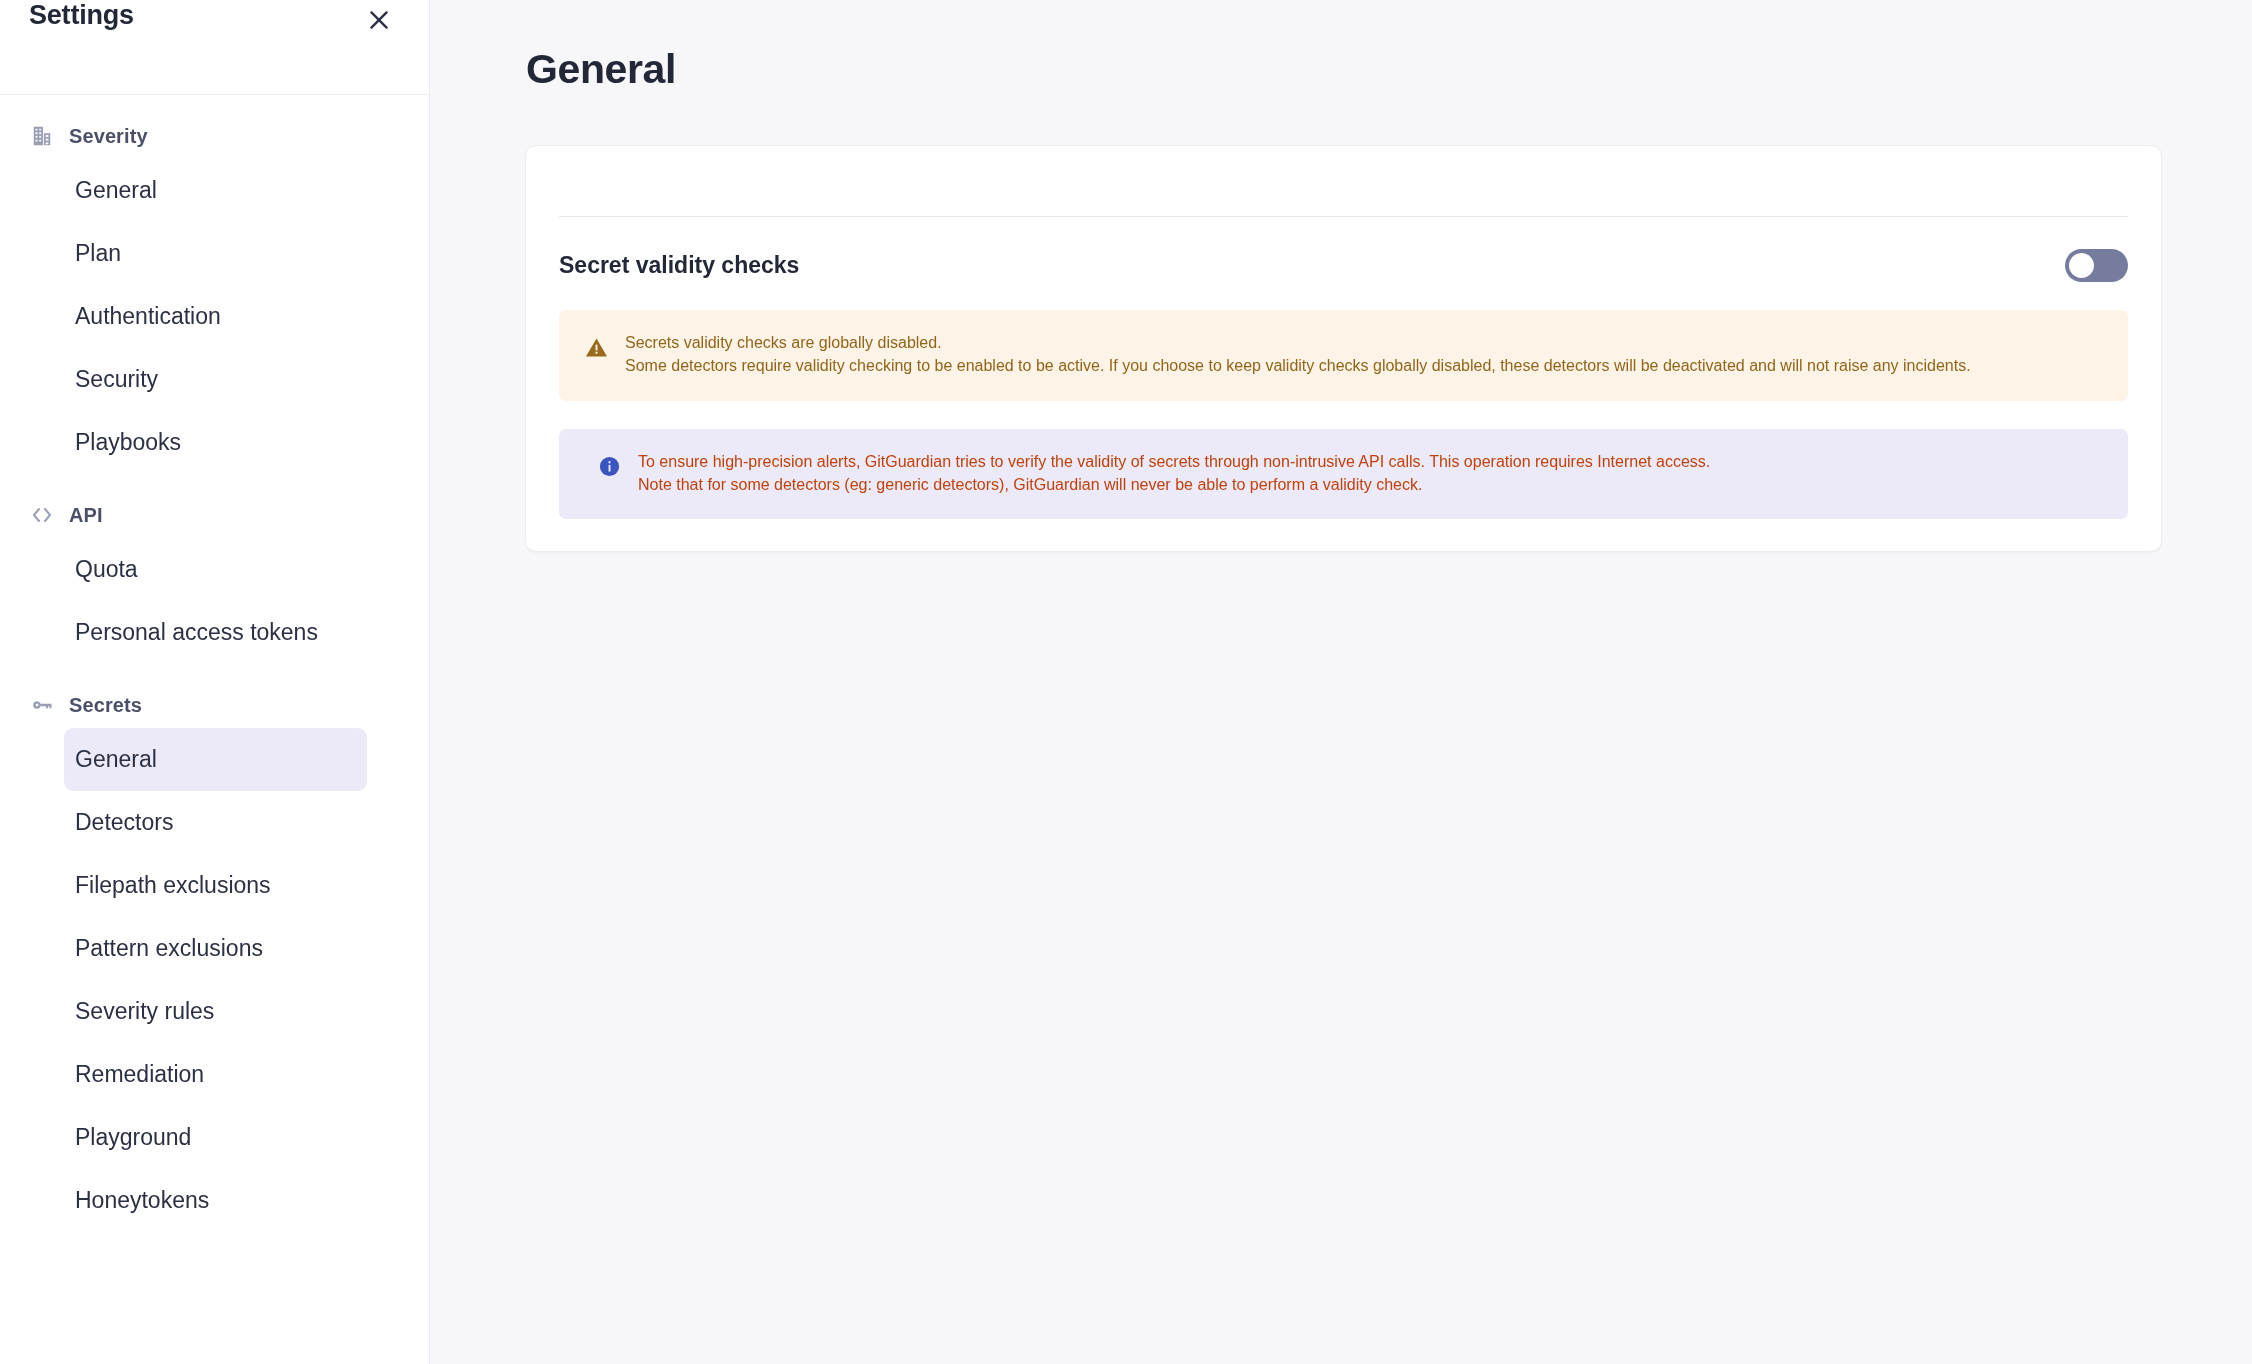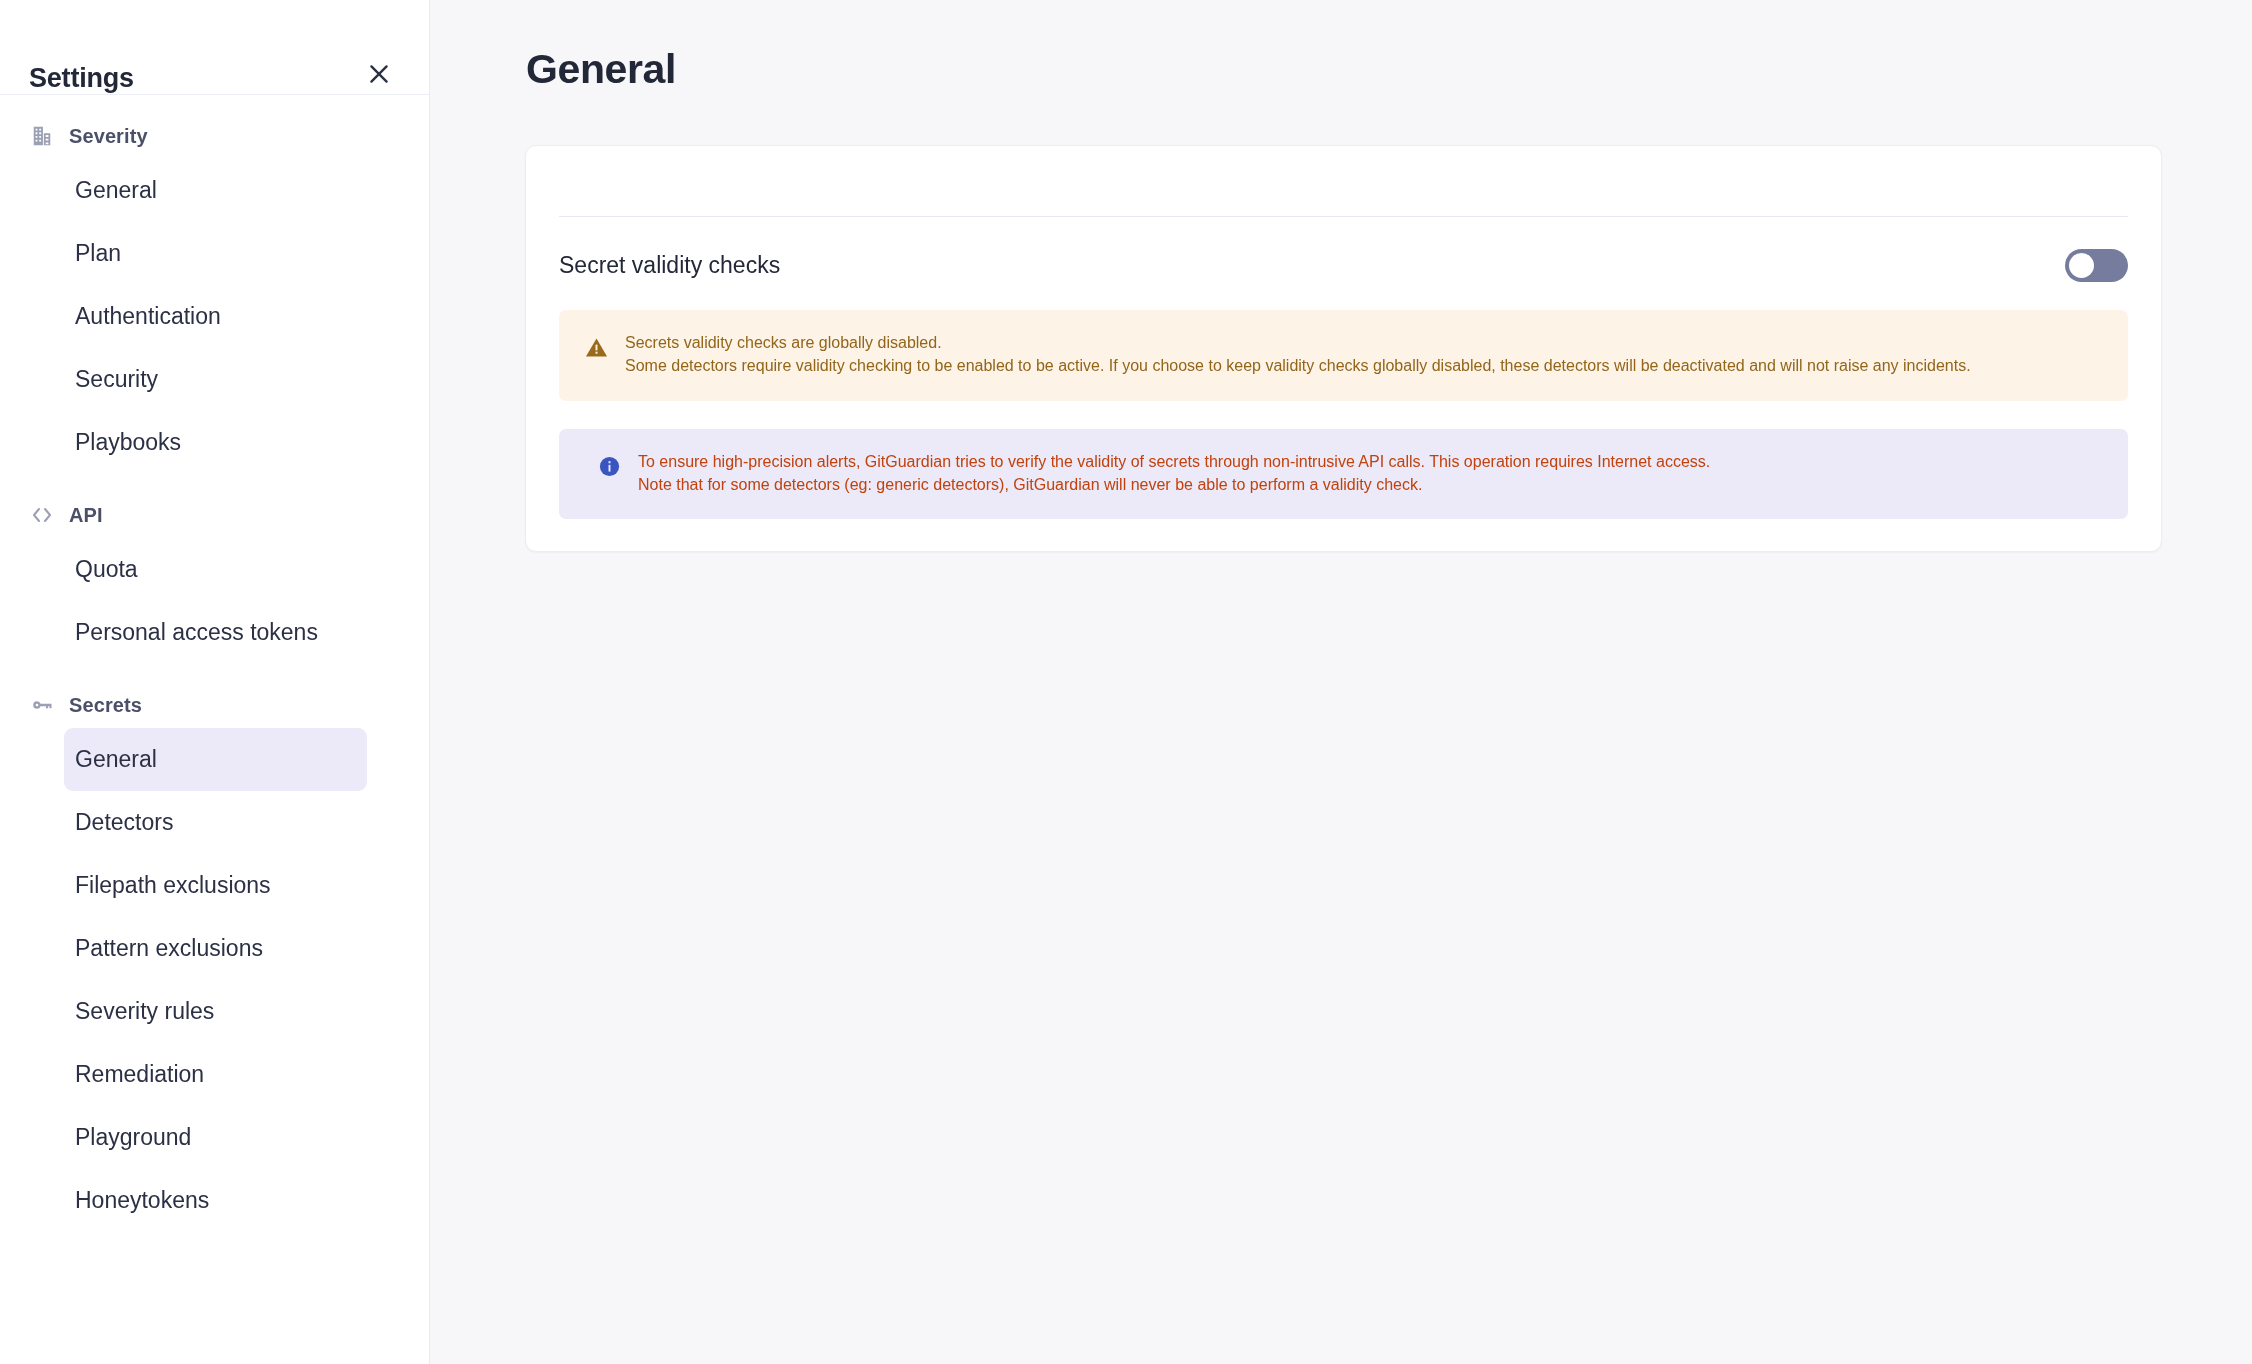--- a/index.html
+++ b/index.html
@@ -29,21 +29,21 @@
     background: #ffffff;
     border-right: 1px solid #e8e9f2;
     position: relative;
     overflow: hidden;
   }
 
   .sidebar-header {
     height: 95px;
     border-bottom: 1px solid #eceef6;
     display: flex;
-    align-items: flex-end;
+    align-items: flex-start;
     justify-content: space-between;
     padding: 0 30px 0 29px;
   }
   .sidebar-title {
     font-size: 27px;
     font-weight: bold;
     color: #232838;
     letter-spacing: -0.2px;
   }
   .close-btn {
@@ -142,21 +142,21 @@
   }
 
   .setting-row {
     display: flex;
     align-items: center;
     justify-content: space-between;
     padding: 32px 0 0 0;
   }
   .setting-label {
     font-size: 23px;
-    font-weight: normal;
+    font-weight: bold;
     color: #232838;
   }
 
   .toggle {
     width: 63px;
     height: 33px;
     border-radius: 17px;
     background: #767c9d;
     position: relative;
     cursor: pointer;

